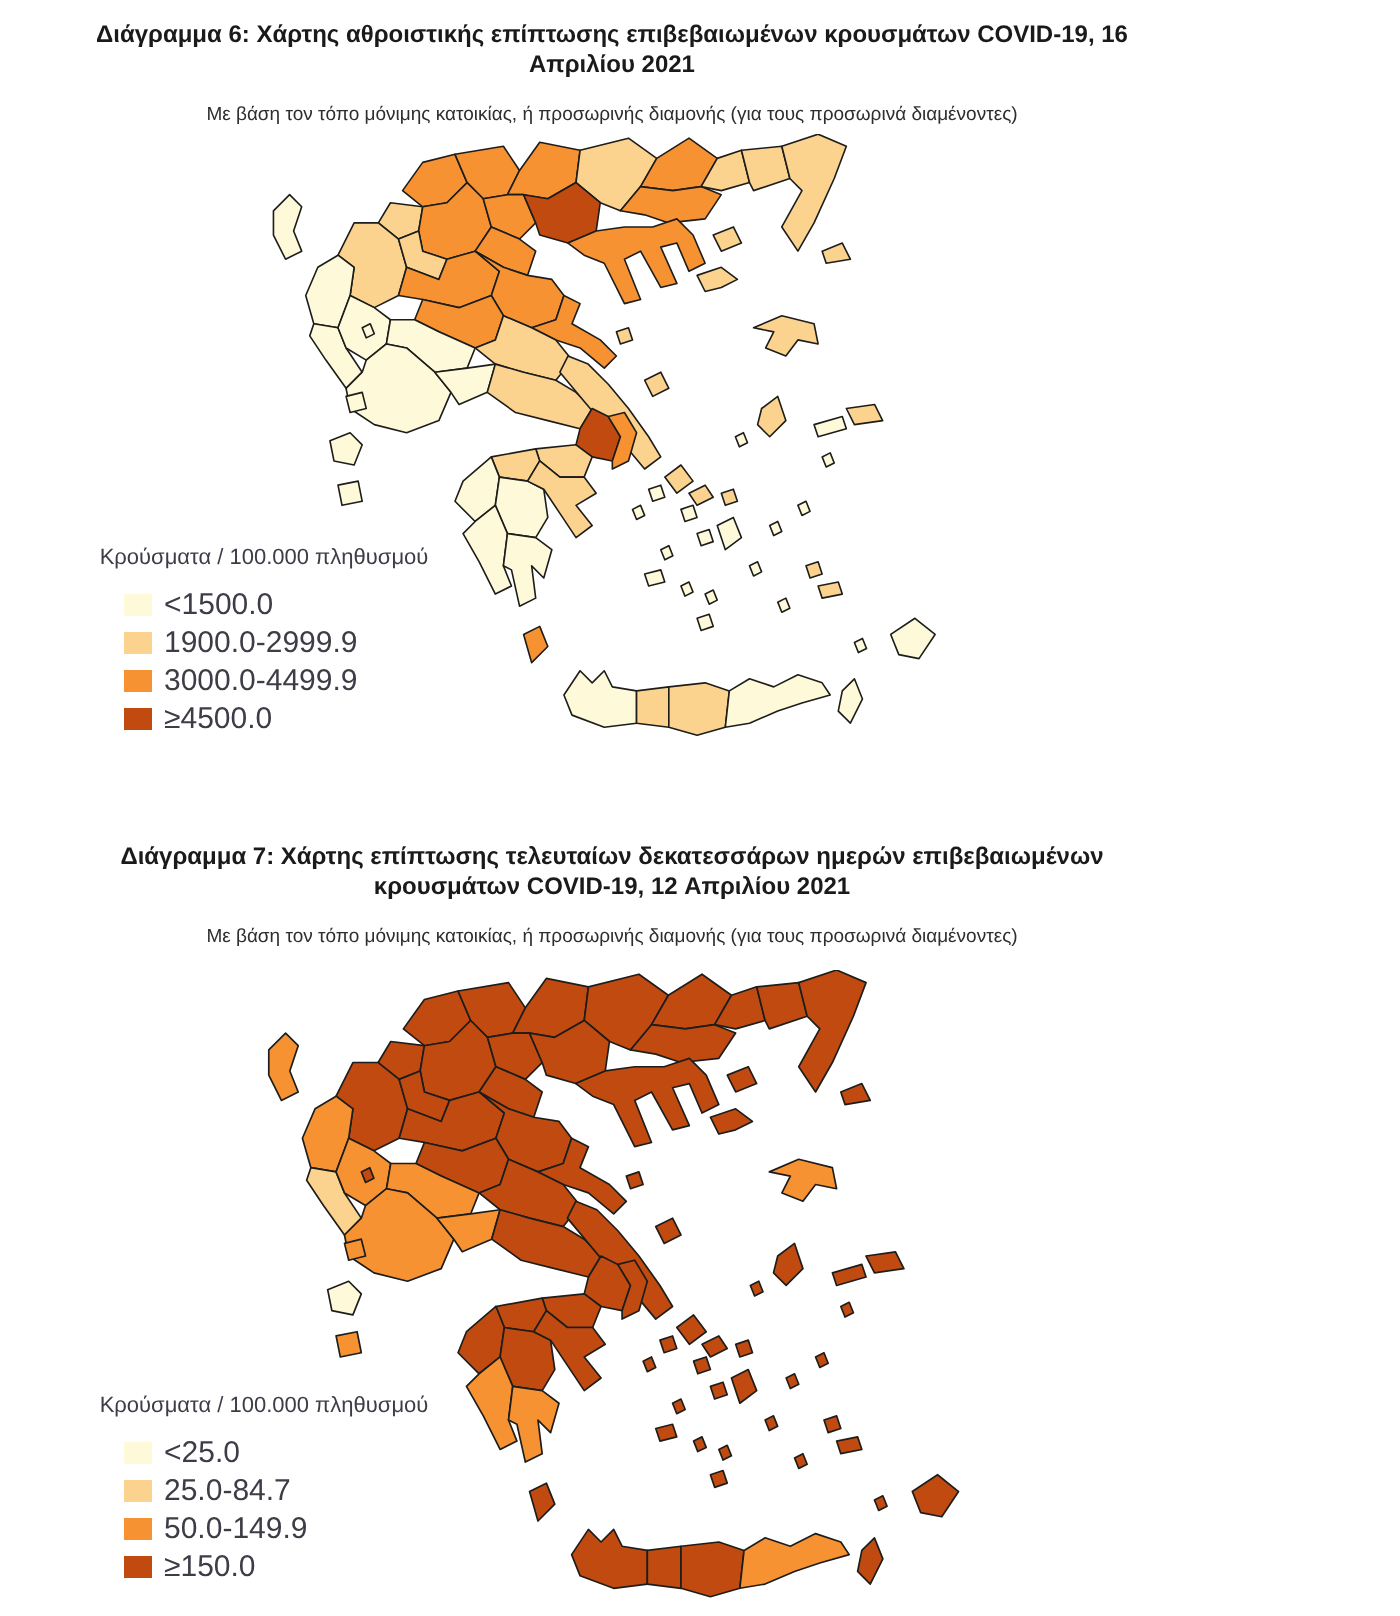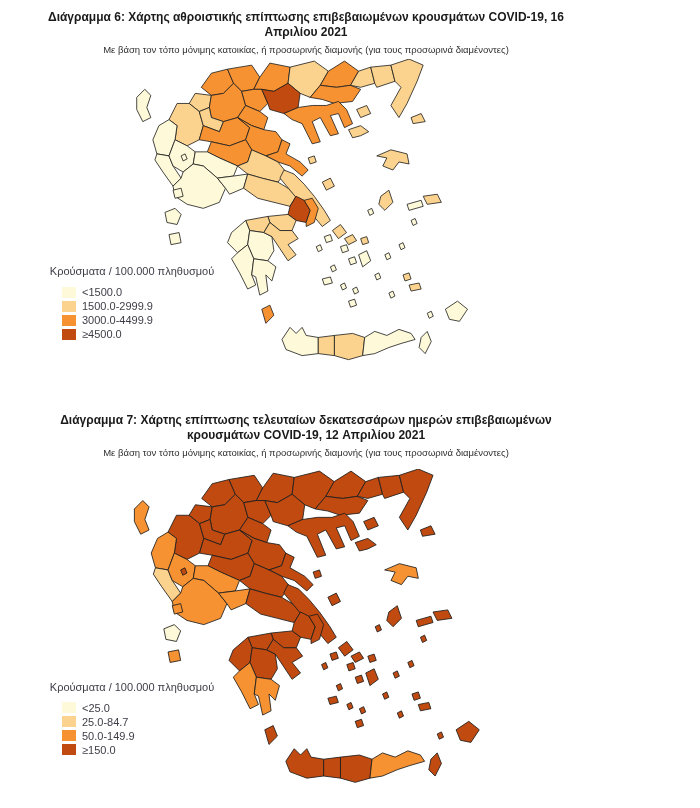--- a/index.html
+++ b/index.html
@@ -1,34 +1,34 @@
 <!DOCTYPE html>
 <html><head>
 <meta charset="utf-8">
 <style>
   html,body{margin:0;padding:0;background:#ffffff;}
   .page{width:612px;height:808px;background:#ffffff;overflow:hidden;position:relative;
         font-family:"Liberation Sans",sans-serif;}
   .fig-title{text-align:center;font-weight:bold;font-size:12px;color:#1a1a1a;
              padding:0 30px;line-height:1.25;}
-  .fig-subtitle{text-align:center;font-size:9.5px;color:#2e2e2e;margin-top:4px;line-height:1.2;}
+  .fig-subtitle{text-align:center;font-size:9.5px;color:#2e2e2e;margin-top:12px;line-height:1.2;}
   .map-wrap{position:relative;}
   .map-wrap svg{position:absolute;top:0;}
   #map1-wrap{height:340px;margin-top:4px;}
   #map2-wrap{height:368px;margin-top:4px;}
   #map1{left:52px;width:585px;height:333px;}
   #map2{left:46px;top:6px;width:610px;height:347px;}
   .legend{position:absolute;width:220px;left:22px;z-index:5;}
   #legend1{top:206px;}
   #legend2{top:218px;}
   .legend-title{text-align:center;font-size:11px;color:#3d3d47;line-height:1.25;}
   .legend-items{margin-top:7px;margin-left:40px;}
   .legend-row{display:flex;align-items:center;margin-bottom:2px;}
   .swatch{width:14px;height:11px;margin-right:6px;flex:0 0 auto;}
-  .legend-label{font-size:11px;color:#3d3d47;white-space:nowrap;text-align:center;}
+  .legend-label{font-size:15px;color:#3d3d47;white-space:nowrap;text-align:center;}
   .spacer-top{height:10px;}
   .fig2-block{margin-top:14px;}
 </style>
 </head>
 <body>
 
 <div class="page">
   <div class="spacer-top"></div>
 
   <div>
@@ -123,21 +123,21 @@
         <div class="legend-title">
           <div>Κρούσματα / 100.000 πληθυσμού</div>
         </div>
         <div class="legend-items">
           <div class="legend-row">
             <span class="swatch" style="background: rgb(254, 249, 216);"></span>
             <span class="legend-label">&lt;1500.0</span>
           </div>
           <div class="legend-row">
             <span class="swatch" style="background: rgb(251, 211, 142);"></span>
-            <span class="legend-label">1500.0-2999.9</span>
+            <span class="legend-label">1900.0-2999.9</span>
           </div>
           <div class="legend-row">
             <span class="swatch" style="background: rgb(247, 146, 51);"></span>
             <span class="legend-label">3000.0-4499.9</span>
           </div>
           <div class="legend-row">
             <span class="swatch" style="background: rgb(192, 74, 16);"></span>
             <span class="legend-label">≥4500.0</span>
           </div>
         </div>

